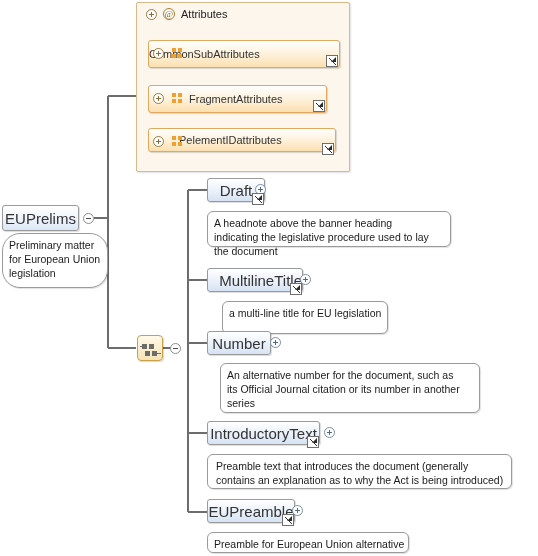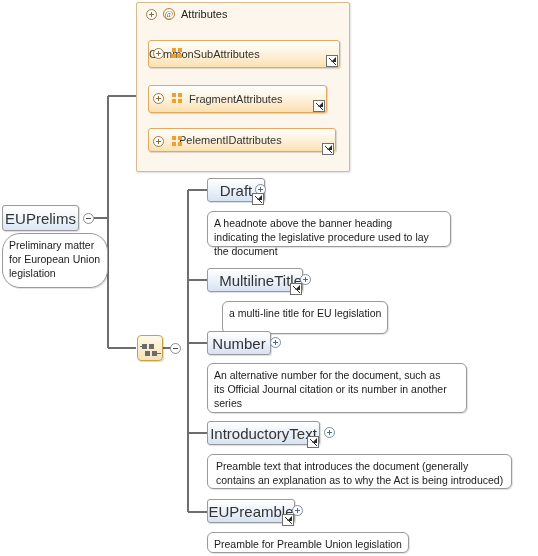--- a/index.html
+++ b/index.html
@@ -315,21 +315,21 @@
 
   <div class="node docbox" style="left:207px; top:301px; width:166px; height:33px;margin-left:15px;">
     <span class="label">a multi-line title for EU legislation</span>
   </div>
 
   <div class="node elembox child" style="left:207px; top:331px; width:64px; height:24px;">
     <span class="label">Number</span>
   </div>
   <span class="plus blue" style="left:270px; top:337px;"></span>
 
-  <div class="node docbox" style="left:207px; top:363px; width:260px; height:50px;">
+  <div class="node docbox" style="left:220px; top:363px; width:260px; height:50px;">
     <span class="label">An alternative number for the document, such as
 its Official Journal citation or its number in another
 series</span>
   </div>
 
   <div class="node elembox child" style="left:207px; top:421px; width:113px; height:24px;">
     <span class="label">IntroductoryText</span>
   </div>
   <span class="plus blue" style="left:324px; top:427px;"></span>
   <span class="linkarrow" style="left:307px; top:436px;">
@@ -343,16 +343,16 @@
 
   <div class="node elembox child" style="left:207px; top:499px; width:88px; height:24px;">
     <span class="label">EUPreamble</span>
   </div>
   <span class="plus blue" style="left:292px; top:505px;"></span>
   <span class="linkarrow" style="left:282px; top:514px;">
       <span></span>
     </span>
 
   <div class="node docbox" style="left:207px; top:532px; width:202px; height:21px;">
-    <span class="label">Preamble for Preamble Union legislation</span>
+    <span class="label">Preamble for European Union alternative</span>
   </div>
 
 </div>
 
 </body></html>

